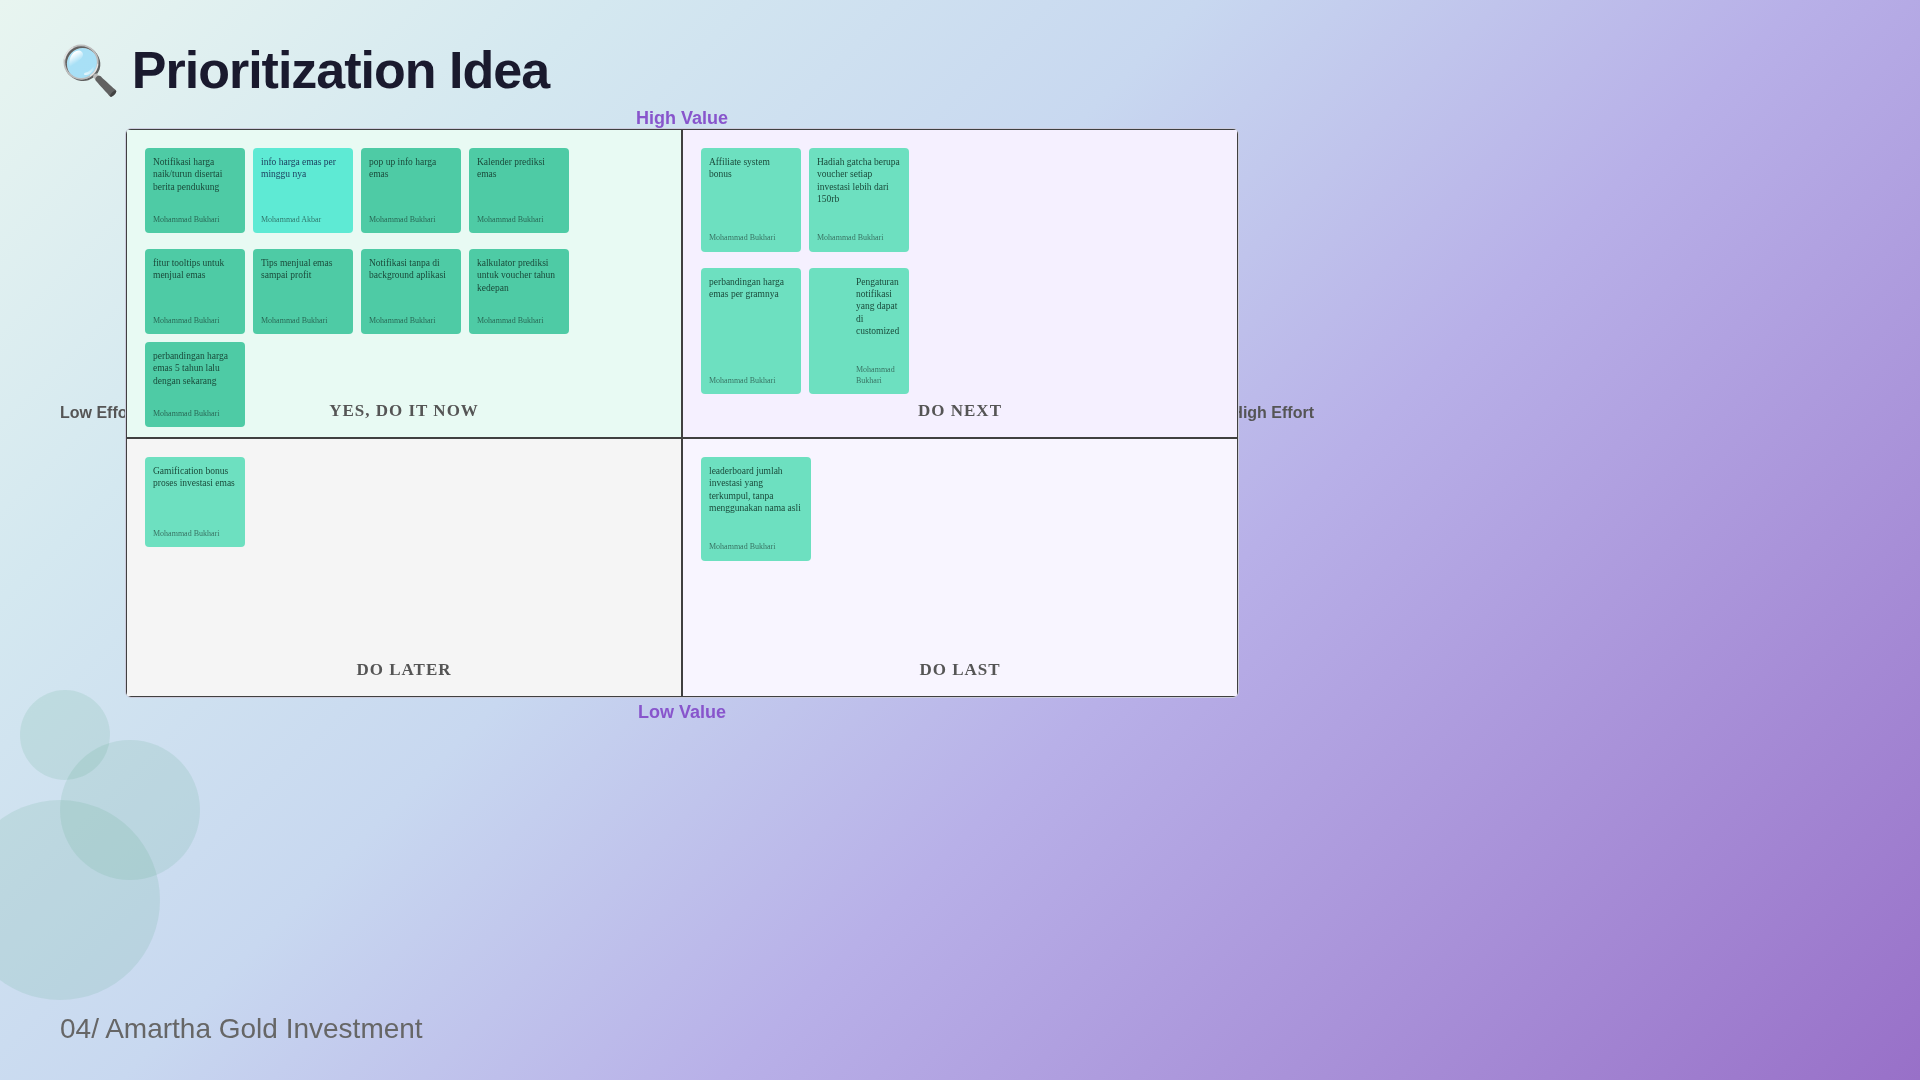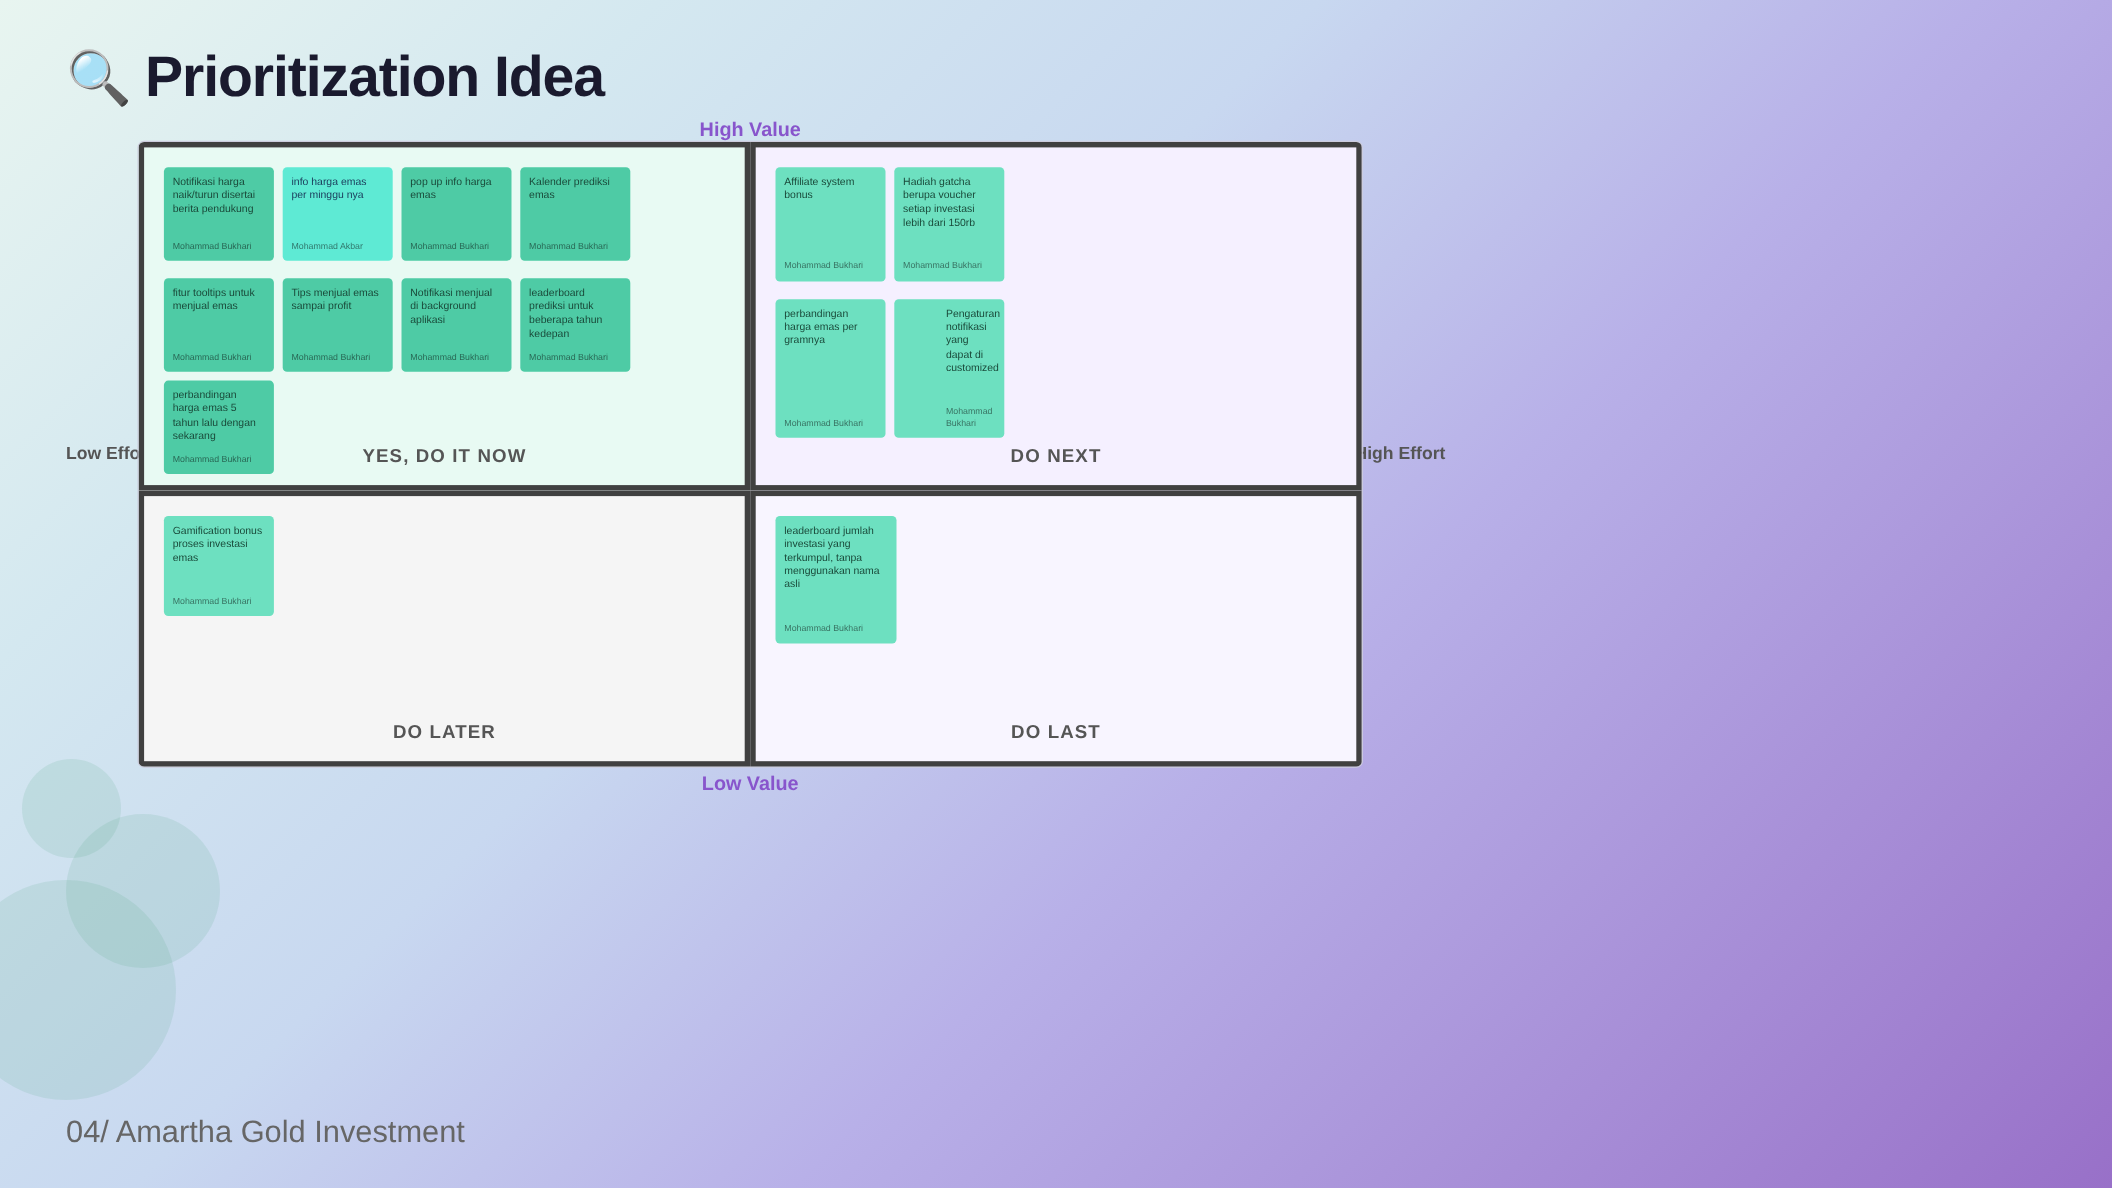--- a/index.html
+++ b/index.html
@@ -112,22 +112,23 @@
       display: grid;
       grid-template-columns: 1fr 1fr;
       grid-template-rows: 1fr 1fr;
       border: 1.5px solid #ccccdd;
       border-radius: 6px;
       overflow: hidden;
     }
 
     .quadrant {
       position: relative;
-      border: 5px solid #404040;
+      border: 1px solid #404040;
       padding: 10px;
+      font-family: Liberation Serif, serif;
     }
 
     .quadrant-tl { background: #e8faf3; }
     .quadrant-tr { background: #f5f0ff; }
     .quadrant-bl { background: #f5f5f5; }
     .quadrant-br { background: #f8f5ff; }
 
     .quadrant-label {
       position: absolute;
       bottom: 16px;
@@ -218,25 +219,25 @@
       <div class="cards-row" style="margin-top:8px;">
         <div class="card card-green">
           <div class="card-text">fitur tooltips untuk menjual emas</div>
           <div class="card-author">Mohammad Bukhari</div>
         </div>
         <div class="card card-green">
           <div class="card-text">Tips menjual emas sampai profit</div>
           <div class="card-author">Mohammad Bukhari</div>
         </div>
         <div class="card card-green">
-          <div class="card-text">Notifikasi menjual di background aplikasi</div>
-          <div class="card-author">Mohammad Bukhari</div>
-        </div>
-        <div class="card card-green">
-          <div class="card-text">leaderboard prediksi untuk beberapa tahun kedepan</div>
+          <div class="card-text">Notifikasi tanpa di background aplikasi</div>
+          <div class="card-author">Mohammad Bukhari</div>
+        </div>
+        <div class="card card-green">
+          <div class="card-text">kalkulator prediksi untuk voucher tahun kedepan</div>
           <div class="card-author">Mohammad Bukhari</div>
         </div>
         <div class="card card-green">
           <div class="card-text">perbandingan harga emas 5 tahun lalu dengan sekarang</div>
           <div class="card-author">Mohammad Bukhari</div>
         </div>
       </div>
       <div class="quadrant-label">YES, DO IT NOW</div>
     </div>
 

